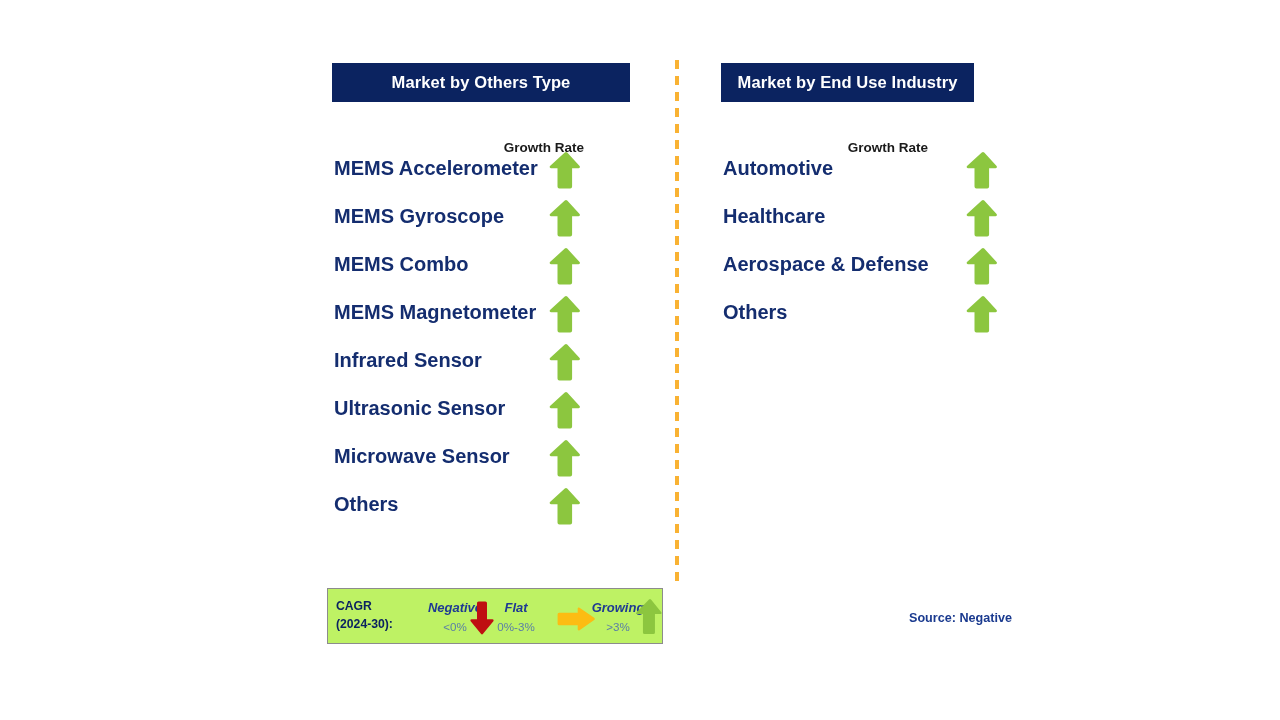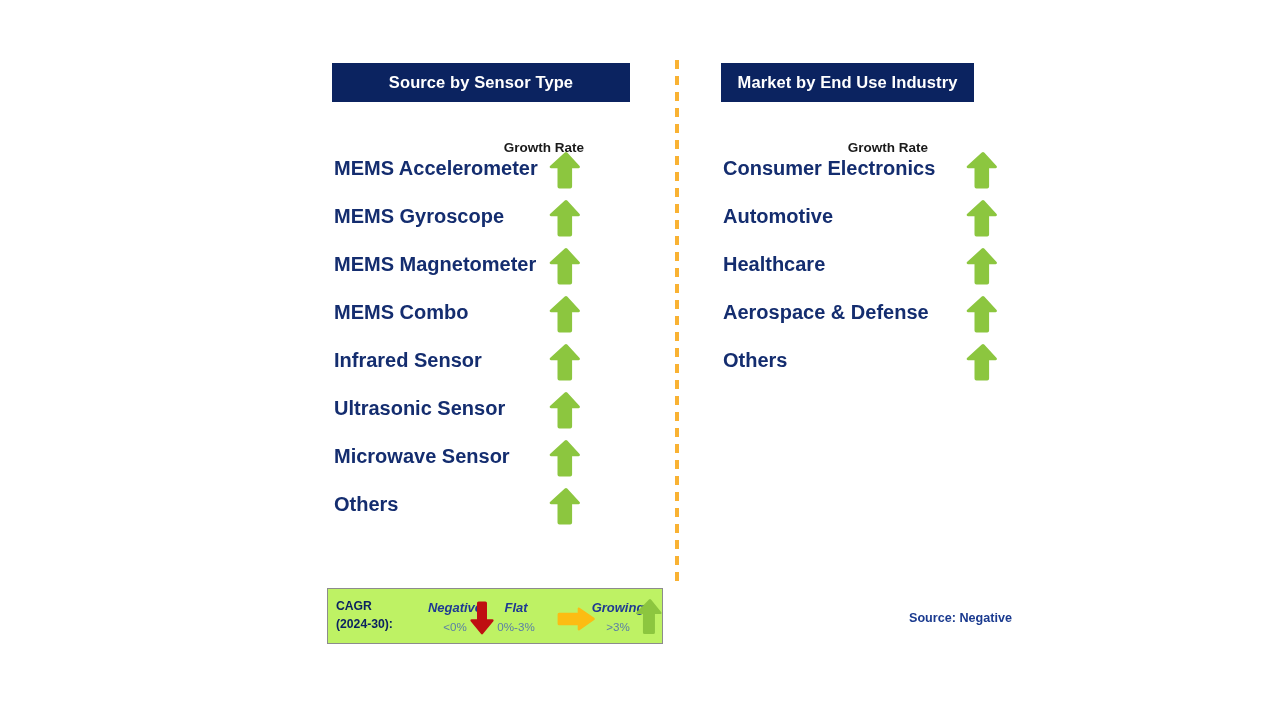--- a/index.html
+++ b/index.html
@@ -168,21 +168,21 @@
     color: #1a3a8f;
     white-space: nowrap;
   }
 </style>
 </head>
 <body>
 
 <div id="canvas">
 
   <div class="panel left">
-    <div class="panel-title">Source by Sensor Type</div>
+    <div class="panel-title">Market by Others Type</div>
     <div class="growth-head">
       <span class="gh-inner">Growth Rate</span>
     </div>
     <div class="rows" id="rows-left">
         <div class="row">
           <div class="row-label">MEMS Accelerometer</div>
           <div class="row-arrow">
             <svg class="arrow-svg" viewBox="0 0 34 38" preserveAspectRatio="none" aria-hidden="true">
               <path d="M15.8 1.6 a1.6 1.6 0 0 1 2.4 0 l12.4 13.4 a1.4 1.4 0 0 1 -1.1 2.3 h-6.4 v18.2 a1.9 1.9 0 0 1 -1.9 1.9 h-10.8 a1.9 1.9 0 0 1 -1.9 -1.9 v-18.2 h-6.4 a1.4 1.4 0 0 1 -1.1 -2.3 z" fill="#8cc63f"></path>
             </svg>
@@ -190,29 +190,29 @@
         </div>
         <div class="row">
           <div class="row-label">MEMS Gyroscope</div>
           <div class="row-arrow">
             <svg class="arrow-svg" viewBox="0 0 34 38" preserveAspectRatio="none" aria-hidden="true">
               <path d="M15.8 1.6 a1.6 1.6 0 0 1 2.4 0 l12.4 13.4 a1.4 1.4 0 0 1 -1.1 2.3 h-6.4 v18.2 a1.9 1.9 0 0 1 -1.9 1.9 h-10.8 a1.9 1.9 0 0 1 -1.9 -1.9 v-18.2 h-6.4 a1.4 1.4 0 0 1 -1.1 -2.3 z" fill="#8cc63f"></path>
             </svg>
           </div>
         </div>
         <div class="row">
+          <div class="row-label">MEMS Combo</div>
+          <div class="row-arrow">
+            <svg class="arrow-svg" viewBox="0 0 34 38" preserveAspectRatio="none" aria-hidden="true">
+              <path d="M15.8 1.6 a1.6 1.6 0 0 1 2.4 0 l12.4 13.4 a1.4 1.4 0 0 1 -1.1 2.3 h-6.4 v18.2 a1.9 1.9 0 0 1 -1.9 1.9 h-10.8 a1.9 1.9 0 0 1 -1.9 -1.9 v-18.2 h-6.4 a1.4 1.4 0 0 1 -1.1 -2.3 z" fill="#8cc63f"></path>
+            </svg>
+          </div>
+        </div>
+        <div class="row">
           <div class="row-label">MEMS Magnetometer</div>
-          <div class="row-arrow">
-            <svg class="arrow-svg" viewBox="0 0 34 38" preserveAspectRatio="none" aria-hidden="true">
-              <path d="M15.8 1.6 a1.6 1.6 0 0 1 2.4 0 l12.4 13.4 a1.4 1.4 0 0 1 -1.1 2.3 h-6.4 v18.2 a1.9 1.9 0 0 1 -1.9 1.9 h-10.8 a1.9 1.9 0 0 1 -1.9 -1.9 v-18.2 h-6.4 a1.4 1.4 0 0 1 -1.1 -2.3 z" fill="#8cc63f"></path>
-            </svg>
-          </div>
-        </div>
-        <div class="row">
-          <div class="row-label">MEMS Combo</div>
           <div class="row-arrow">
             <svg class="arrow-svg" viewBox="0 0 34 38" preserveAspectRatio="none" aria-hidden="true">
               <path d="M15.8 1.6 a1.6 1.6 0 0 1 2.4 0 l12.4 13.4 a1.4 1.4 0 0 1 -1.1 2.3 h-6.4 v18.2 a1.9 1.9 0 0 1 -1.9 1.9 h-10.8 a1.9 1.9 0 0 1 -1.9 -1.9 v-18.2 h-6.4 a1.4 1.4 0 0 1 -1.1 -2.3 z" fill="#8cc63f"></path>
             </svg>
           </div>
         </div>
         <div class="row">
           <div class="row-label">Infrared Sensor</div>
           <div class="row-arrow">
             <svg class="arrow-svg" viewBox="0 0 34 38" preserveAspectRatio="none" aria-hidden="true">
@@ -246,28 +246,20 @@
         </div>
       </div>
   </div>
 
   <div class="panel right">
     <div class="panel-title">Market by End Use Industry</div>
     <div class="growth-head">
       <span class="gh-inner">Growth Rate</span>
     </div>
     <div class="rows" id="rows-right">
-        <div class="row">
-          <div class="row-label">Consumer Electronics</div>
-          <div class="row-arrow">
-            <svg class="arrow-svg" viewBox="0 0 34 38" preserveAspectRatio="none" aria-hidden="true">
-              <path d="M15.8 1.6 a1.6 1.6 0 0 1 2.4 0 l12.4 13.4 a1.4 1.4 0 0 1 -1.1 2.3 h-6.4 v18.2 a1.9 1.9 0 0 1 -1.9 1.9 h-10.8 a1.9 1.9 0 0 1 -1.9 -1.9 v-18.2 h-6.4 a1.4 1.4 0 0 1 -1.1 -2.3 z" fill="#8cc63f"></path>
-            </svg>
-          </div>
-        </div>
         <div class="row">
           <div class="row-label">Automotive</div>
           <div class="row-arrow">
             <svg class="arrow-svg" viewBox="0 0 34 38" preserveAspectRatio="none" aria-hidden="true">
               <path d="M15.8 1.6 a1.6 1.6 0 0 1 2.4 0 l12.4 13.4 a1.4 1.4 0 0 1 -1.1 2.3 h-6.4 v18.2 a1.9 1.9 0 0 1 -1.9 1.9 h-10.8 a1.9 1.9 0 0 1 -1.9 -1.9 v-18.2 h-6.4 a1.4 1.4 0 0 1 -1.1 -2.3 z" fill="#8cc63f"></path>
             </svg>
           </div>
         </div>
         <div class="row">
           <div class="row-label">Healthcare</div>

